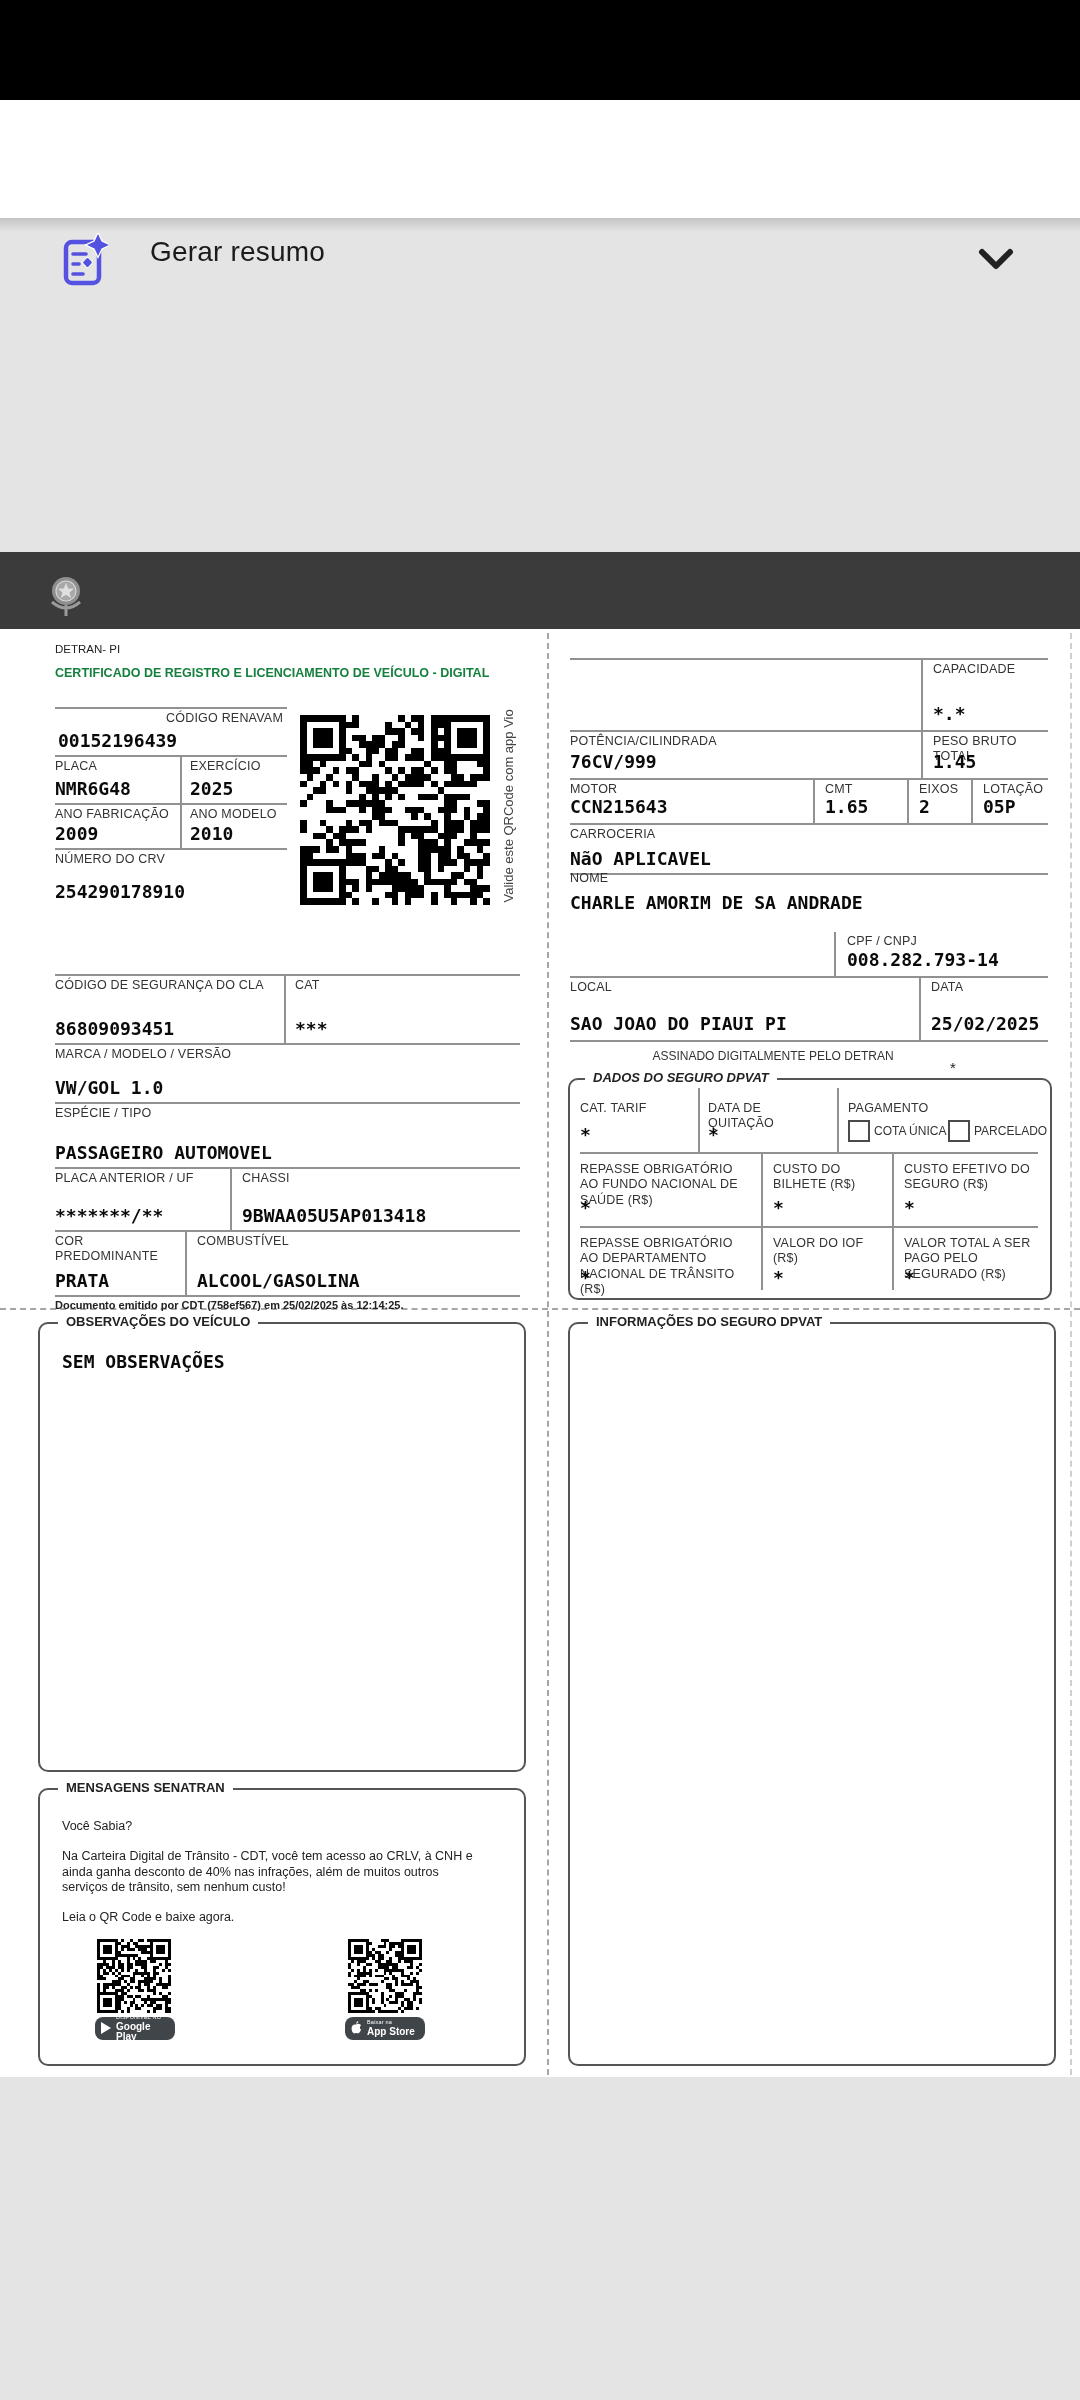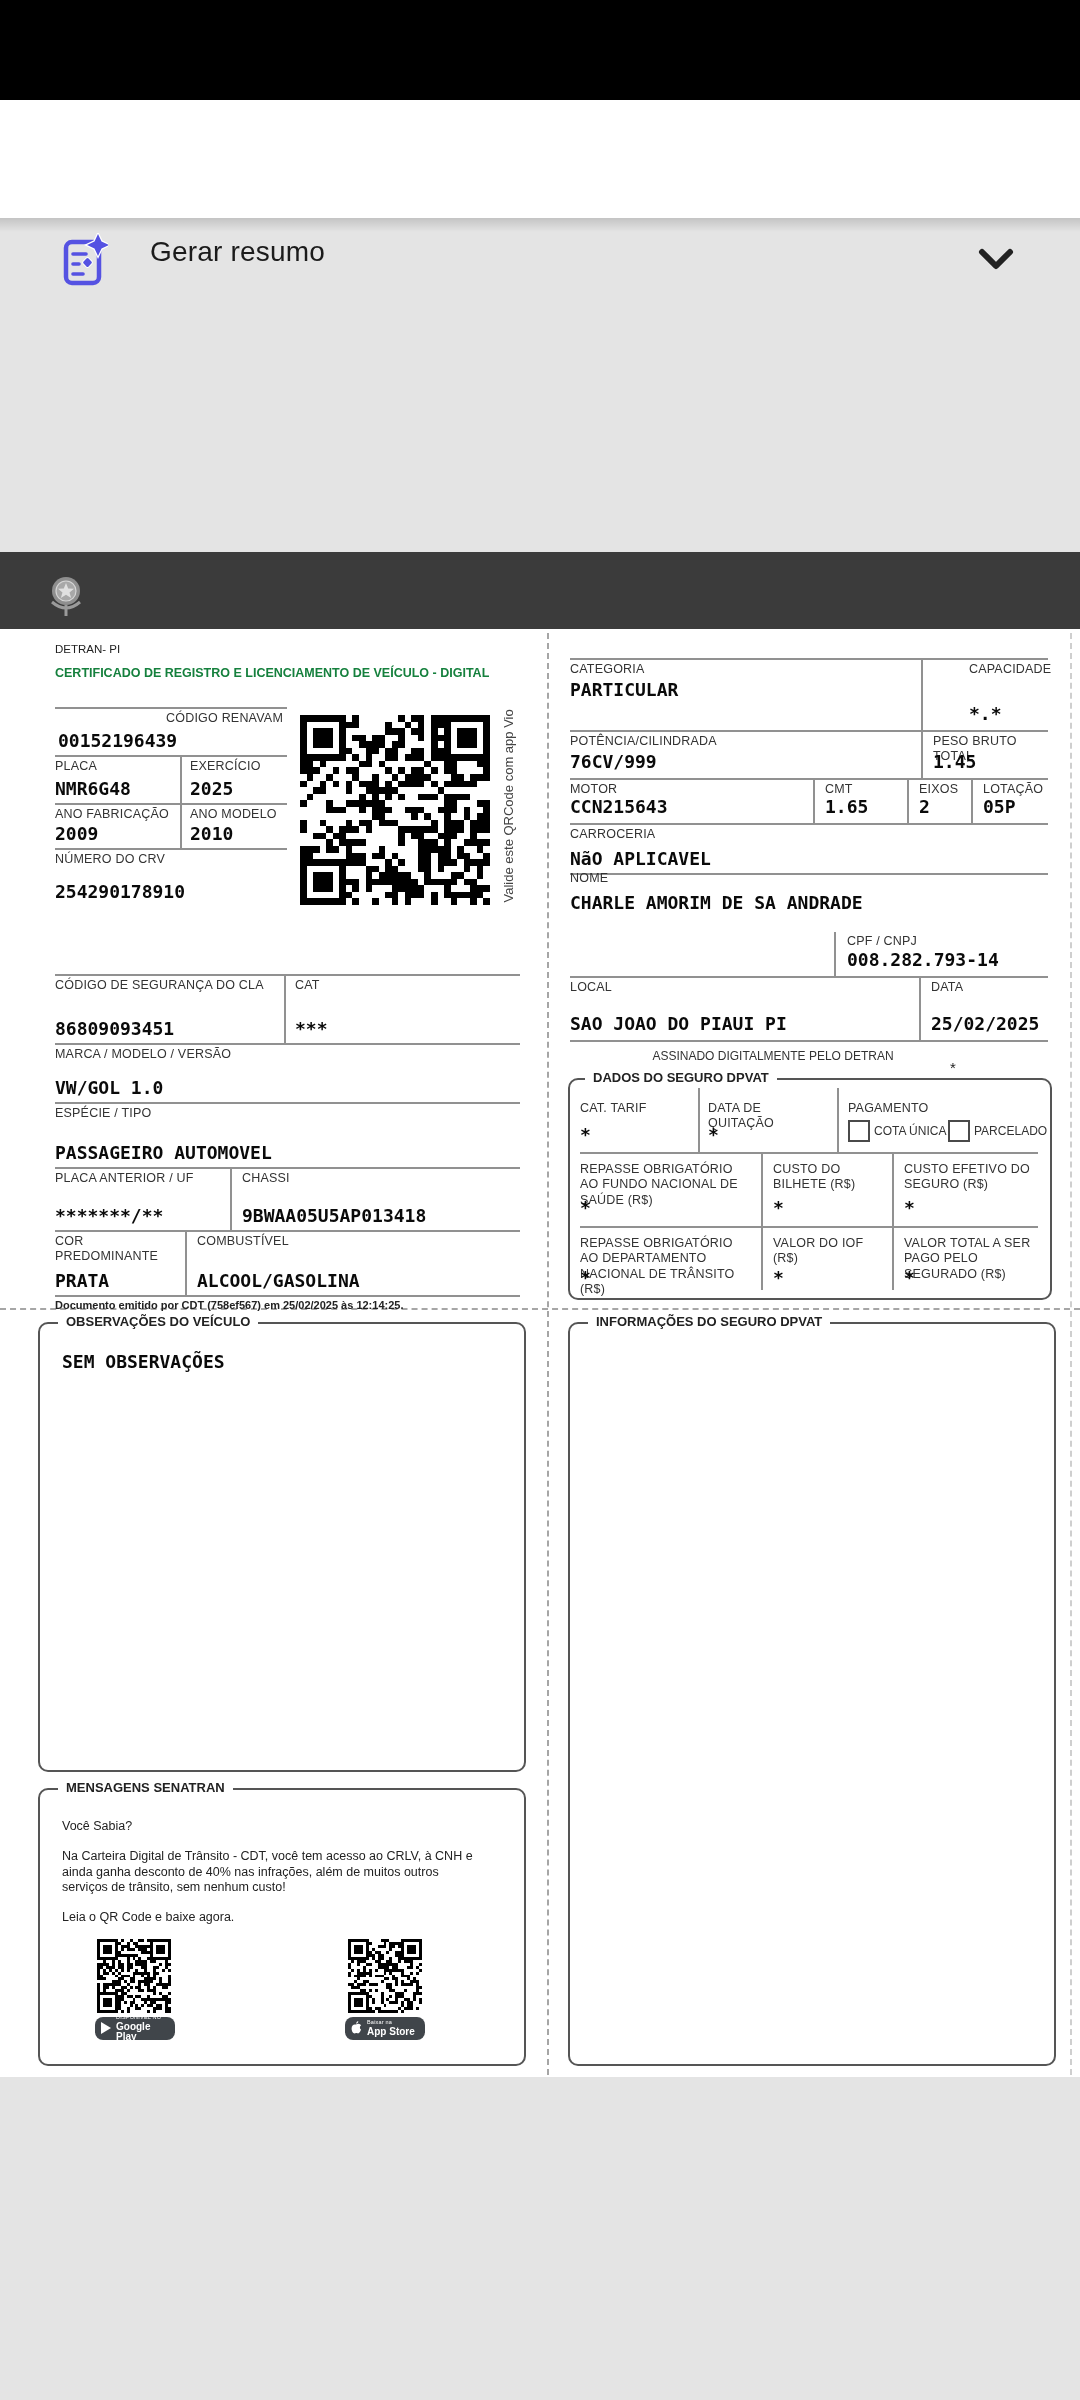--- a/index.html
+++ b/index.html
@@ -611,25 +611,21 @@
   <div class="abs hl" style="left:570px;top:347px;width:478px;"></div>
   <div class="abs hl" style="left:570px;top:411px;width:478px;"></div>
   <div class="abs vlne" style="left:921px;top:29px;height:72px;"></div>
   <div class="abs vlne" style="left:921px;top:101px;height:48px;"></div>
   <div class="abs vlne" style="left:813px;top:149px;height:45px;"></div>
   <div class="abs vlne" style="left:907px;top:149px;height:45px;"></div>
   <div class="abs vlne" style="left:971px;top:149px;height:45px;"></div>
   <div class="abs vlne" style="left:834px;top:303px;height:44px;"></div>
   <div class="abs vlne" style="left:919px;top:347px;height:64px;"></div>
 
-  <div class="cell" style="left:570px;top:33px;width:340px;height:64px;">
-    <div class="lb">CATEGORIA</div>
-    <div class="vl" style="bottom:auto;top:17px;">PARTICULAR</div>
-  </div>
-  <div class="cell" style="left:933px;top:33px;width:112px;height:64px;margin-left:36px;">
+  <div class="cell" style="left:933px;top:33px;width:112px;height:64px;">
     <div class="lb">CAPACIDADE</div>
     <div class="vl">*.*</div>
   </div>
   <div class="cell" style="left:570px;top:105px;width:340px;height:40px;">
     <div class="lb">POTÊNCIA/CILINDRADA</div>
     <div class="vl">76CV/999</div>
   </div>
   <div class="cell" style="left:933px;top:105px;width:112px;height:40px;">
     <div class="lb">PESO BRUTO TOTAL</div>
     <div class="vl">1.45</div>
@@ -667,21 +663,21 @@
     <div class="vl">SAO JOAO DO PIAUI PI</div>
   </div>
   <div class="cell" style="left:931px;top:351px;width:114px;height:56px;">
     <div class="lb">DATA</div>
     <div class="vl">25/02/2025</div>
   </div>
   <div class="abs assin" style="left:570px;top:420px;width:406px;">ASSINADO DIGITALMENTE PELO DETRAN</div>
   <div class="abs" style="left:950px;top:430px;font-size:15px;color:#222;">*</div>
 
   <div class="box" style="left:568px;top:449px;width:480px;height:218px;"></div>
-  <div class="legend" style="left:585px;top:441px;">DADOS DO SEGURO DPVAT</div>
+  <div class="legend" style="left:585px;top:441px;font-style:italic;">DADOS DO SEGURO DPVAT</div>
   <div class="abs hl" style="left:580px;top:523px;width:458px;height:1.5px;"></div>
   <div class="abs hl" style="left:580px;top:597px;width:458px;height:1.5px;"></div>
   <div class="abs vlne" style="left:698px;top:459px;height:64px;width:1.5px;"></div>
   <div class="abs vlne" style="left:837px;top:459px;height:64px;width:1.5px;"></div>
   <div class="abs vlne" style="left:761px;top:523px;height:74px;width:1.5px;"></div>
   <div class="abs vlne" style="left:892px;top:523px;height:74px;width:1.5px;"></div>
   <div class="abs vlne" style="left:761px;top:597px;height:64px;width:1.5px;"></div>
   <div class="abs vlne" style="left:892px;top:597px;height:64px;width:1.5px;"></div>
 
   <div class="cell" style="left:580px;top:472px;width:108px;height:46px;">

